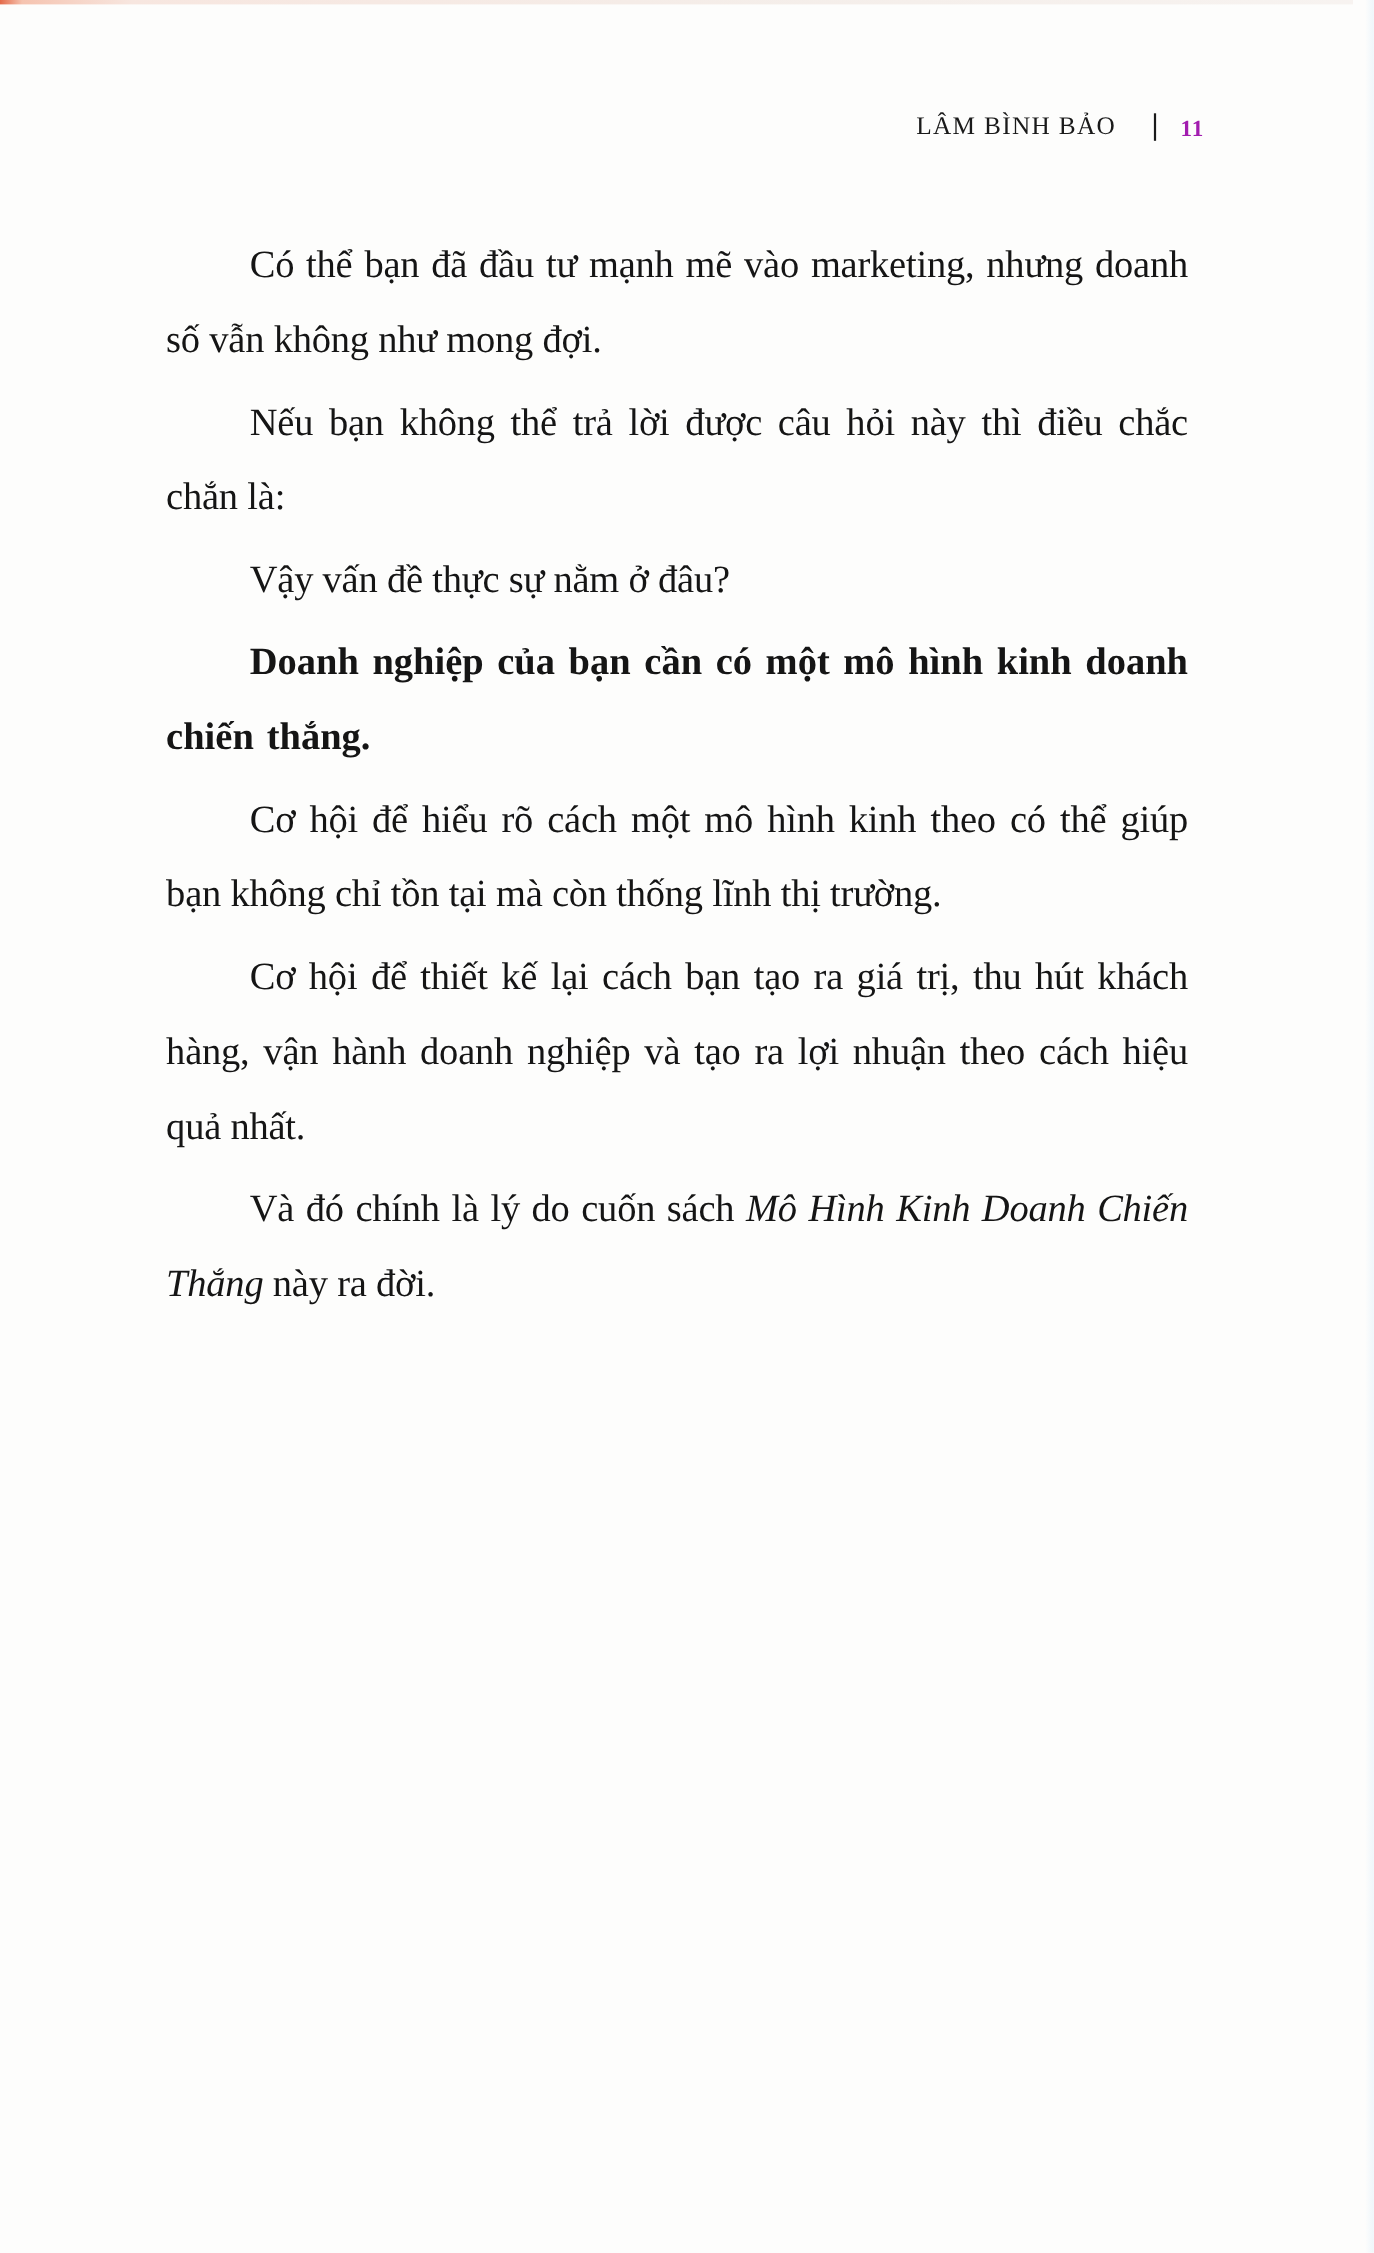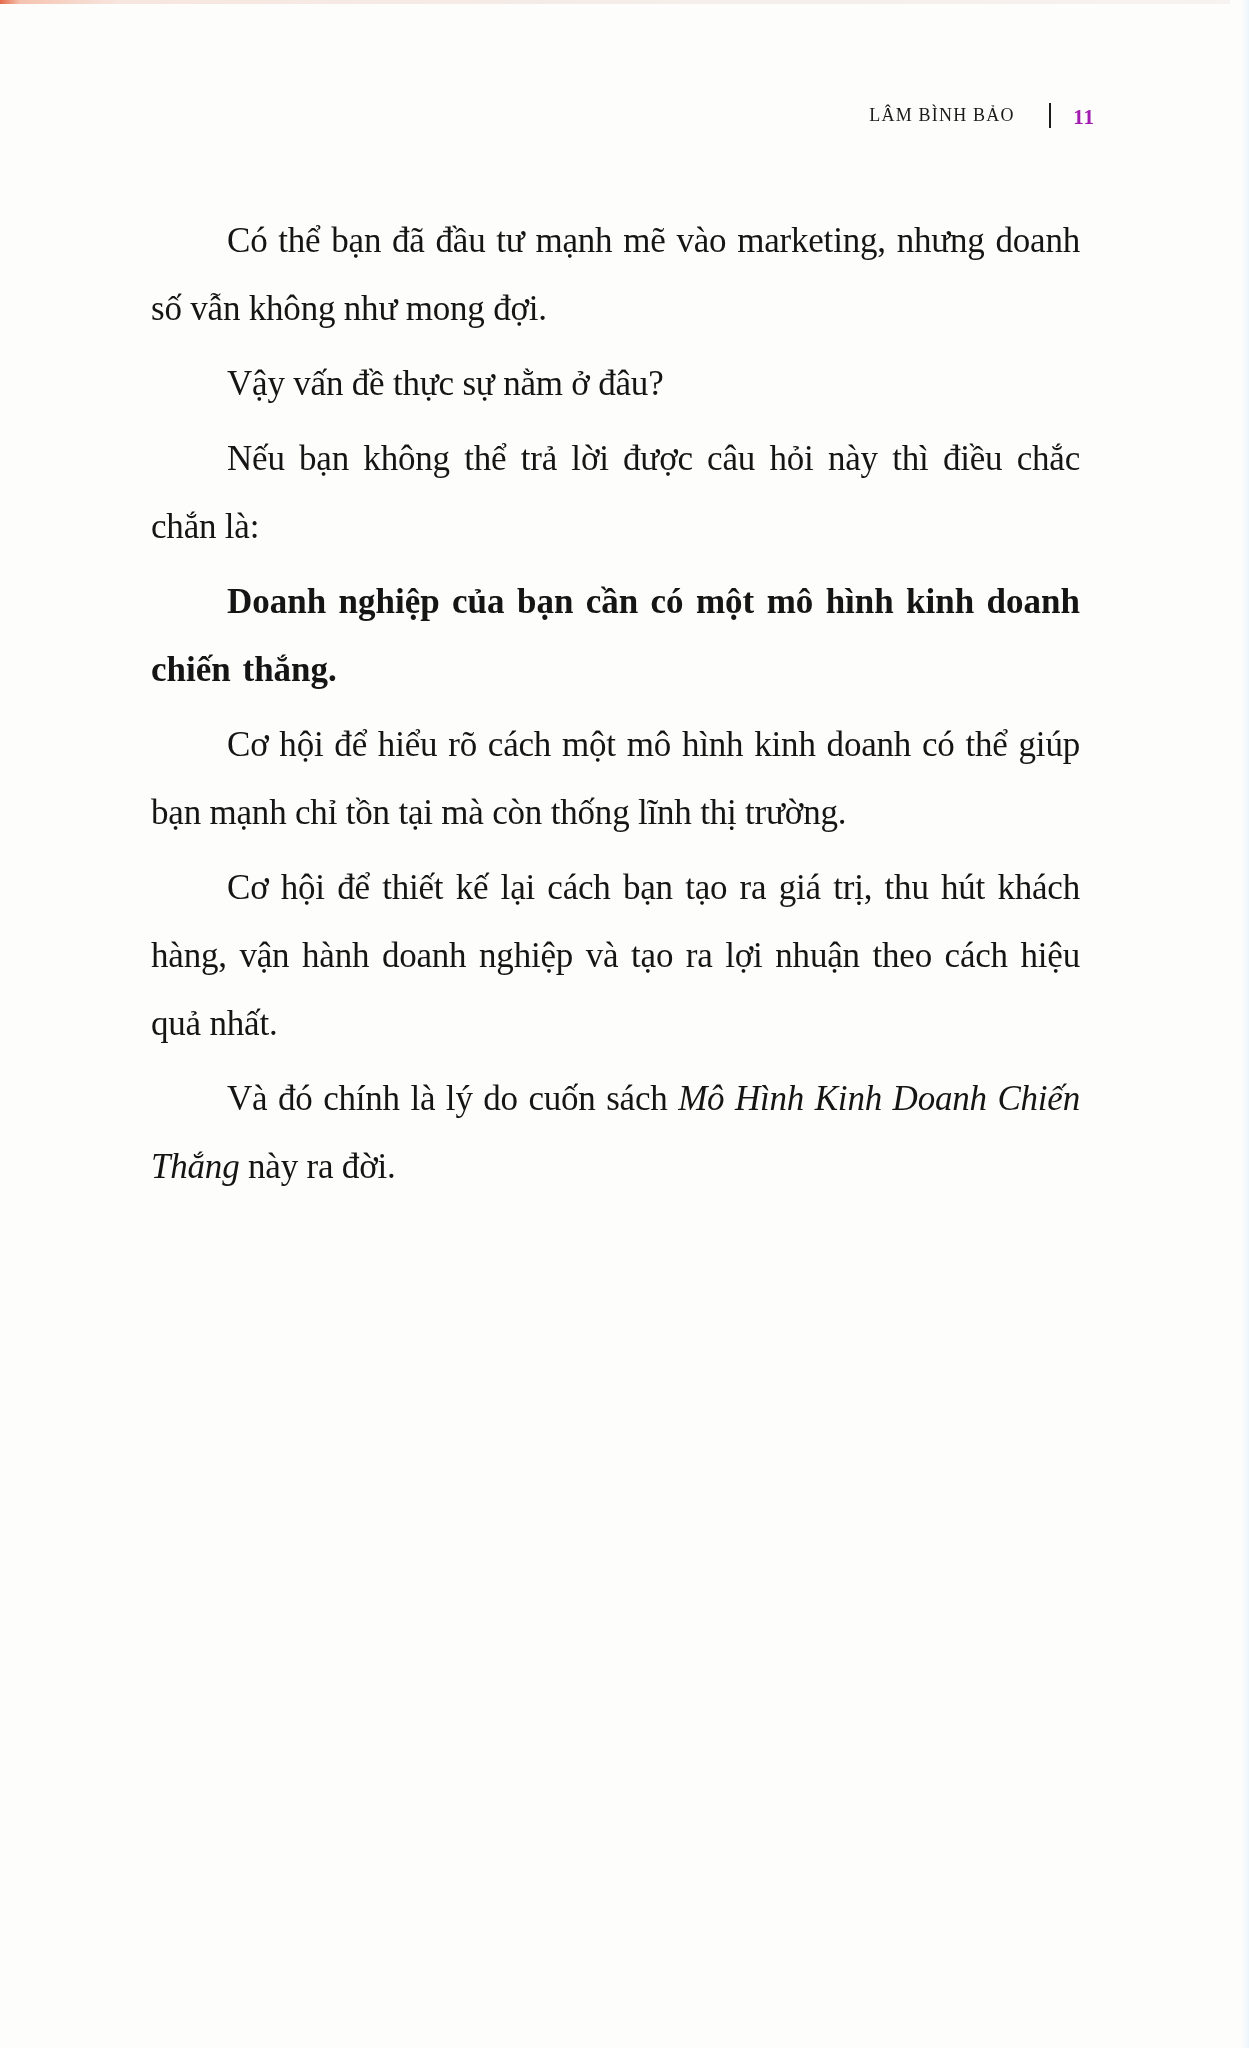--- a/index.html
+++ b/index.html
@@ -32,21 +32,21 @@
     }
     .running-header {
       position: absolute;
       top: 100px;
       right: 154px;
       height: 30px;
       display: flex;
       align-items: center;
     }
     .header-author {
-      font-size: 18px;
+      font-size: 23px;
       letter-spacing: 1.2px;
       color: #1a1a1a;
       line-height: 30px;
     }
     .header-bar {
       display: inline-block;
       width: 2.5px;
       height: 25px;
       background: #1a1a1a;
       margin: 0 22px 0 34px;
@@ -91,19 +91,19 @@
 <div class="right-edge"></div>
 
 <header class="running-header">
   <span class="header-author">LÂM BÌNH BẢO</span>
   <span class="header-bar"></span>
   <span class="header-page">11</span>
 </header>
 
 <main class="body-text">
   <p class="para">Có thể bạn đã đầu tư mạnh mẽ vào marketing, nhưng doanh số vẫn không như mong đợi.</p>
+  <p class="para">Nếu bạn không thể trả lời được câu hỏi này thì điều chắc chắn là:</p>
   <p class="para">Vậy vấn đề thực sự nằm ở đâu?</p>
-  <p class="para">Nếu bạn không thể trả lời được câu hỏi này thì điều chắc chắn là:</p>
   <p class="para bold">Doanh nghiệp của bạn cần có một mô hình kinh doanh chiến thắng.</p>
-  <p class="para">Cơ hội để hiểu rõ cách một mô hình kinh doanh có thể giúp bạn mạnh chỉ tồn tại mà còn thống lĩnh thị trường.</p>
+  <p class="para">Cơ hội để hiểu rõ cách một mô hình kinh theo có thể giúp bạn không chỉ tồn tại mà còn thống lĩnh thị trường.</p>
   <p class="para">Cơ hội để thiết kế lại cách bạn tạo ra giá trị, thu hút khách hàng, vận hành doanh nghiệp và tạo ra lợi nhuận theo cách hiệu quả nhất.</p>
   <p class="para"><span>Và đó chính là lý do cuốn sách </span><em>Mô Hình Kinh Doanh Chiến Thắng</em><span> này ra đời.</span></p>
 </main>
 
 </body></html>

